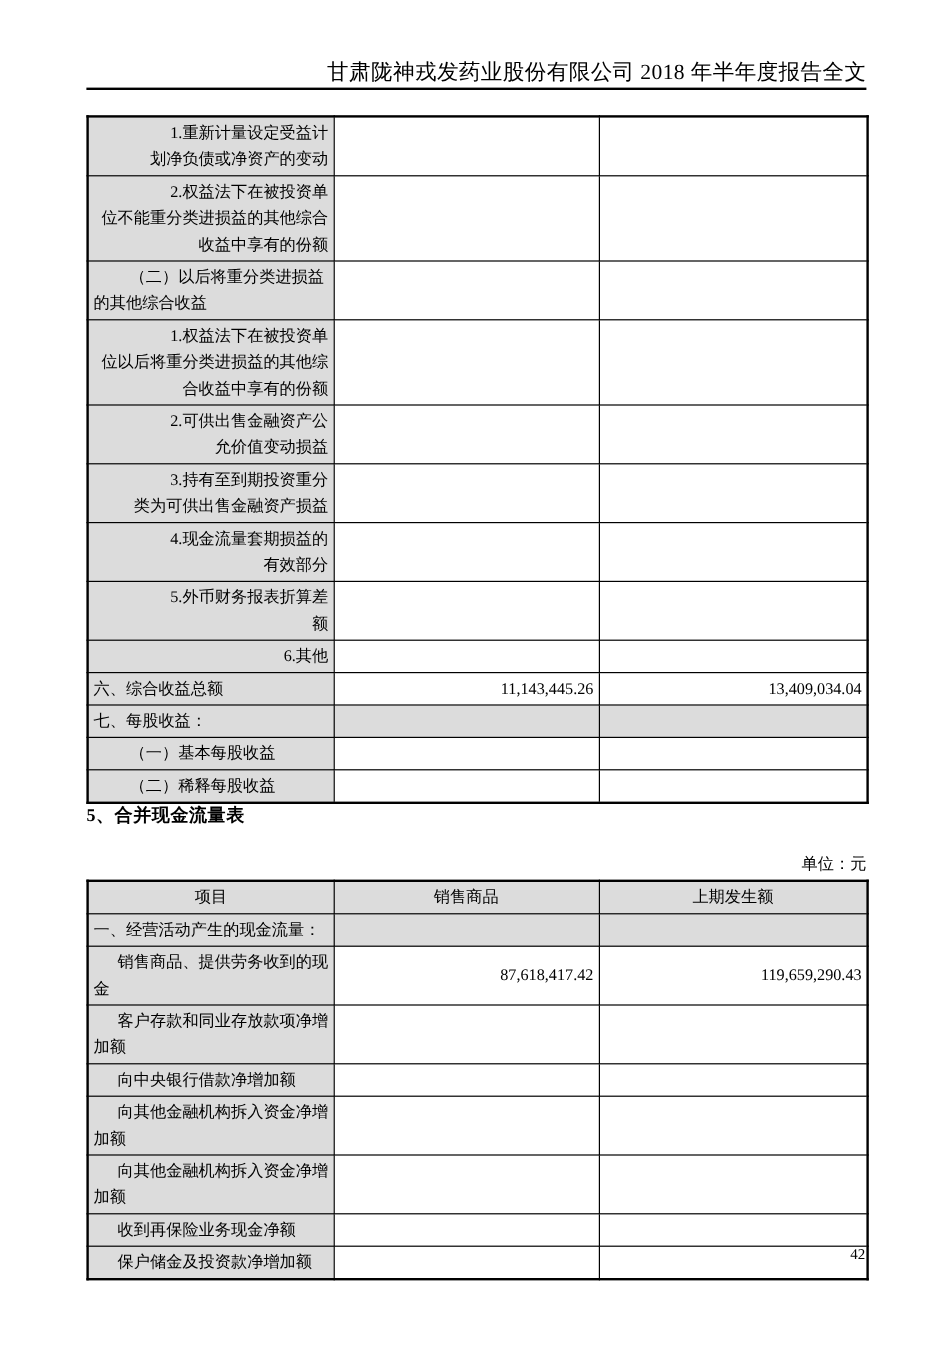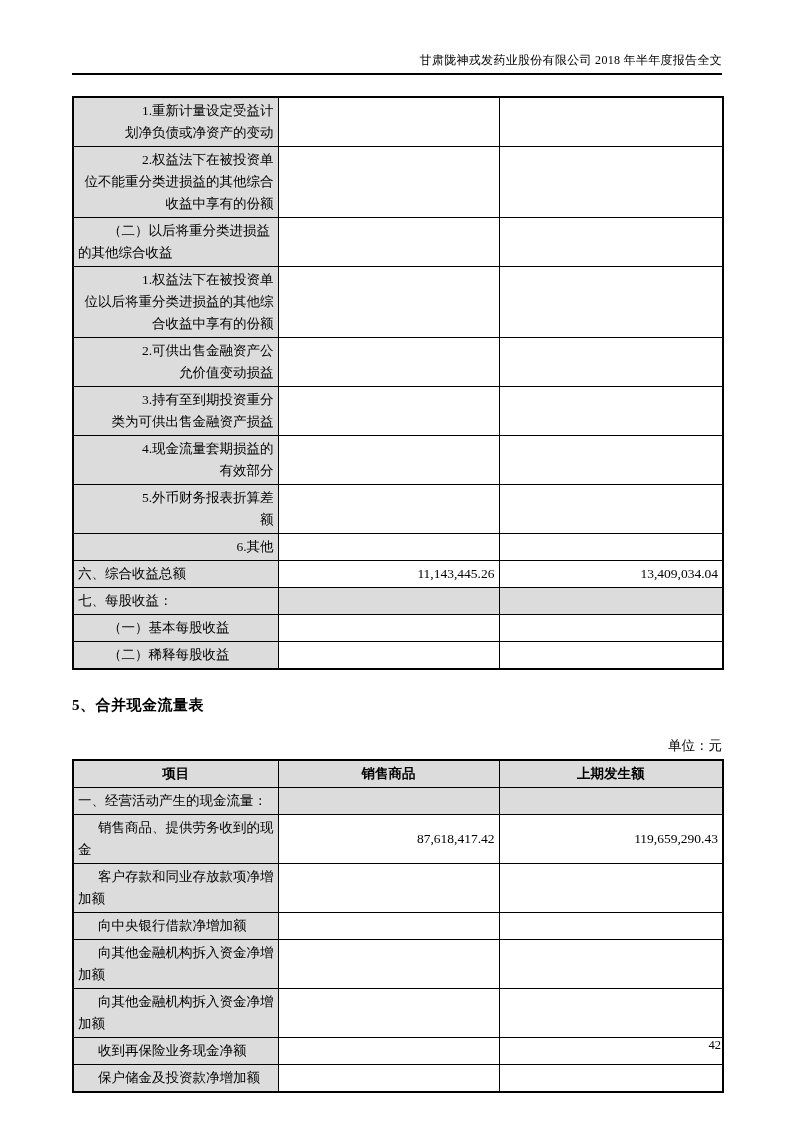--- a/index.html
+++ b/index.html
@@ -8,51 +8,51 @@
   body {
     width: 793px; height: 1122px;
     position: relative;
     font-family: "Liberation Serif", "DejaVu Serif", serif;
     color: #000;
     overflow: hidden;
   }
   .content { position: absolute; left: 72px; top: 0; width: 650px; }
 
   .doc-header { padding-top: 52px; border-bottom: 2px solid var(--line); padding-bottom: 5px; }
-  .doc-header .title { text-align: right; font-size: 12px; line-height: 16px; letter-spacing: 0.3px; }
+  .doc-header .title { text-align: right; font-size: 18px; line-height: 16px; letter-spacing: 0.3px; }
 
   table.fin-table {
     border-collapse: collapse; table-layout: fixed;
     width: 650px; border: 2px solid var(--line);
   }
   table.fin-table col.c1 { width: 205px; }
   table.fin-table col.c2 { width: 221px; }
   table.fin-table col.c3 { width: 224px; }
 
   .fin-table td, .fin-table th {
     border: 1px solid var(--line);
     font-size: 13.5px; line-height: 22px;
     padding: 2px 4px;
     vertical-align: middle;
     word-break: break-all;
   }
   .fin-table tr { height: 27px; }
-  .fin-table th { background: var(--shade); font-weight: bold; text-align: center; }
+  .fin-table th { background: var(--shade); font-weight: normal; text-align: center; }
   .label-cell { background: var(--shade); text-align: left; padding-left: 3px; padding-right: 3px; }
   .num-cell { text-align: right; padding-right: 5px; background: #fff; font-family: Liberation Serif, serif; }
   tr.gray .num-cell { background: var(--shade); }
 
   .ind-lg { text-indent: 60px; text-align: right; }
   .ind-md { text-indent: 30px; }
   .ind-sm { text-indent: 20px; }
   .ind-none { text-indent: 0; }
 
   #table1 { margin-top: 21px; }
 
-  .section-heading { margin-top: 26px; font-size: 15px; font-weight: bold; letter-spacing: 0.5px; }
+  .section-heading { font-size: 15px; font-weight: bold; letter-spacing: 0.5px; }
   .unit-label { margin-top: 22px; margin-bottom: 4px; text-align: right; font-size: 13.5px; }
 
   .page-number { position: absolute; top: 1038px; right: 72px; font-size: 12.5px; }
 </style>
 </head>
 <body>
 
 <div class="content">
 
   <div class="doc-header">

